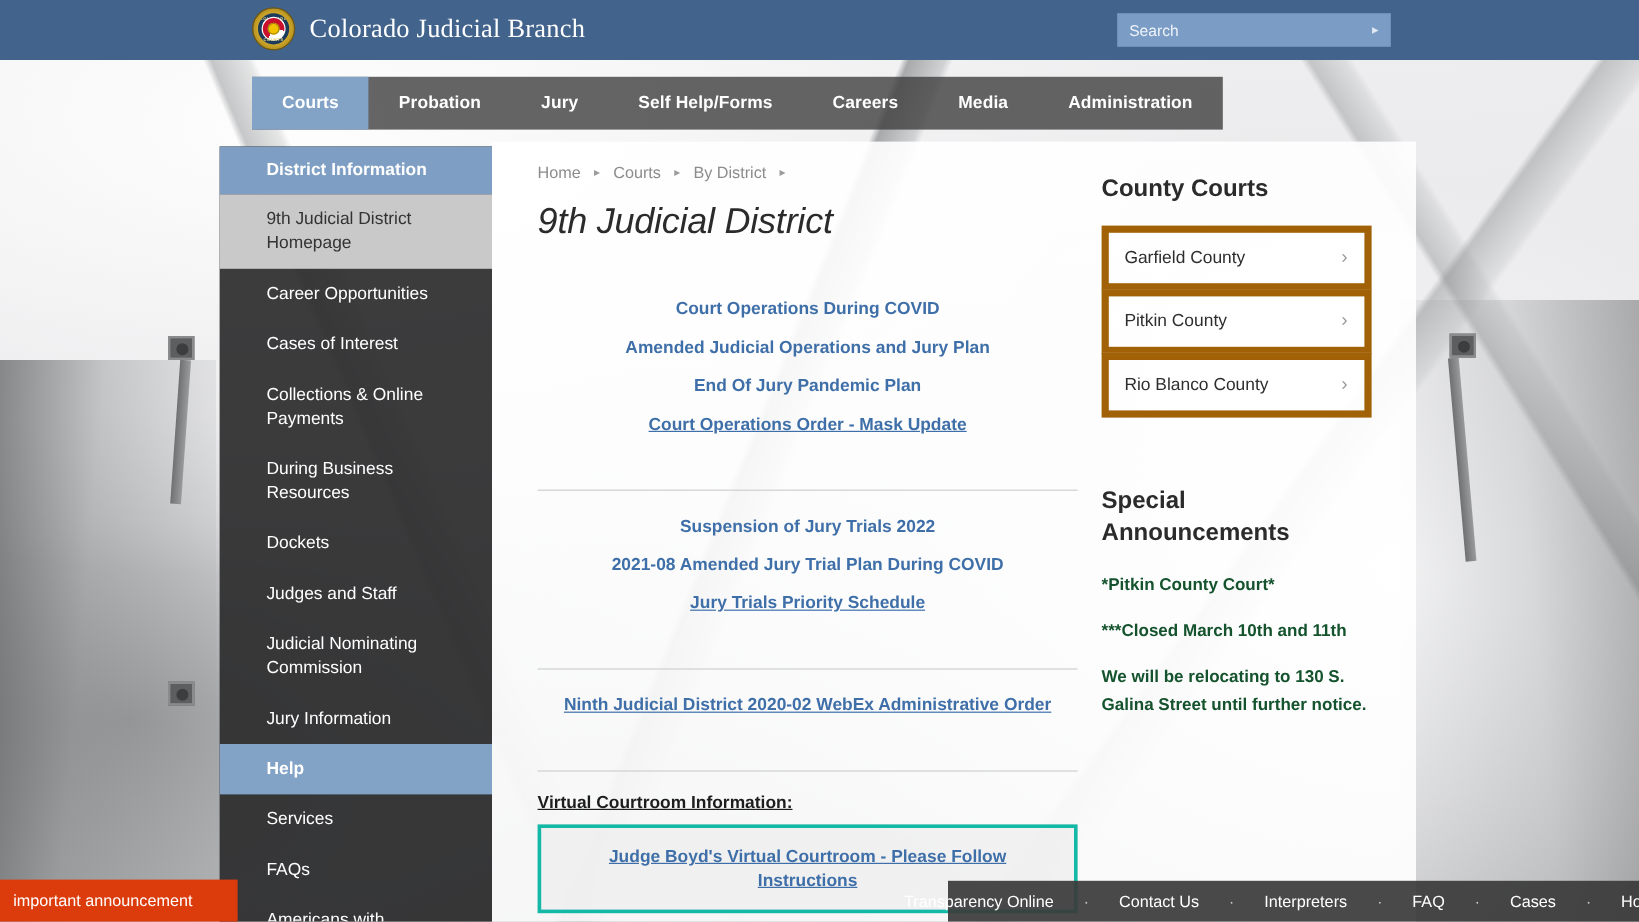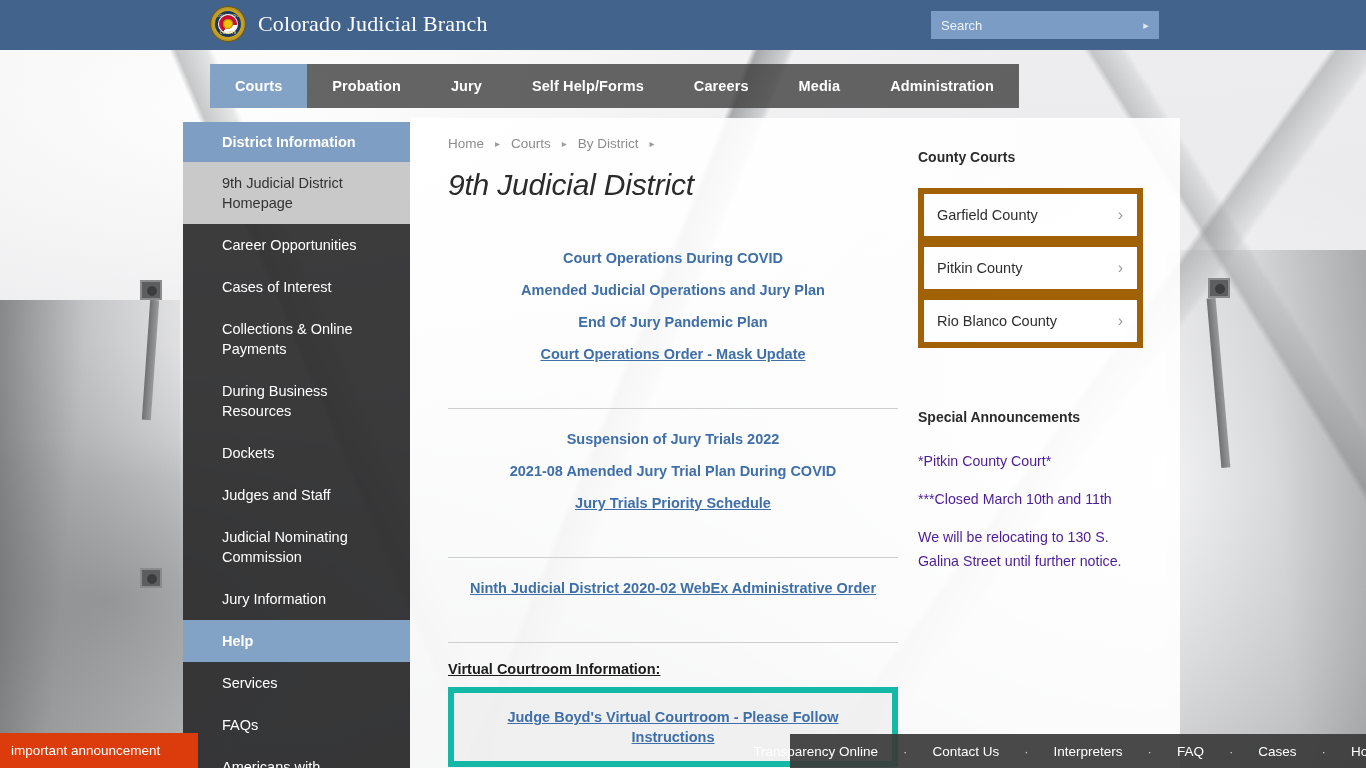--- a/index.html
+++ b/index.html
@@ -153,37 +153,37 @@
     font-size: 14.5px; font-weight: bold; line-height: 20px;
     margin: 12px 0; cursor: pointer; text-decoration: none;
   }
   .ctr-link.u { text-decoration: underline; }
   .hr { border: none; border-top: 1px solid #cfcfcf; margin: 22px 0 0 0; }
   .sec-head {
     font-size: 14.5px; font-weight: bold; color: #1d1d1d;
     text-decoration: underline; margin: 18px 0 10px 0;
   }
   .info-box {
-    border: 6px solid #14b8a6; background: rgba(238,238,238,0.75);
+    border: 3px solid #14b8a6; background: rgba(238,238,238,0.75);
     padding: 12px 14px;
   }
   .info-box .ctr-link { margin: 2px 0; }
 
   
   #right-col { position: absolute; left: 508px; top: 26px; width: 225px; }
-  .rc-title { font-size: 14px; font-weight: bold; color: #2b2b2b; margin-bottom: 18px; line-height: 27px; }
+  .rc-title { font-size: 20px; font-weight: bold; color: #2b2b2b; margin-bottom: 18px; line-height: 27px; }
   .county-item {
     border: 6px solid #a16207; background: rgba(255,255,255,0.55);
     height: 54px; display: flex; align-items: center; justify-content: space-between;
     padding: 0 14px 0 13px; margin-top: -1px; cursor: pointer;
   }
   .county-item .cname { font-size: 14.5px; color: #2e2e2e; }
   .county-item .chev { color: #9a9a9a; font-size: 16px; font-weight: 300; }
   .sa-gap { height: 56px; }
-  .sa-p { font-size: 14.2px; font-weight: normal; color: #4c1d95; line-height: 24px; margin-bottom: 14px; }
+  .sa-p { font-size: 14.2px; font-weight: bold; color: #14532d; line-height: 24px; margin-bottom: 14px; }
 
   
   #footer-bar {
     position: absolute; left: 790px; top: 734px; width: 576px; height: 34px;
     background: rgba(58,58,58,0.92); z-index: 40;
     display: flex; align-items: center; justify-content: center; gap: 16px;
   }
   .foot-link { color: #ffffff; font-size: 13.5px; cursor: pointer; white-space: nowrap; }
   .foot-sep { color: #cfcfcf; font-size: 13px; margin: 0 9px; }
 

